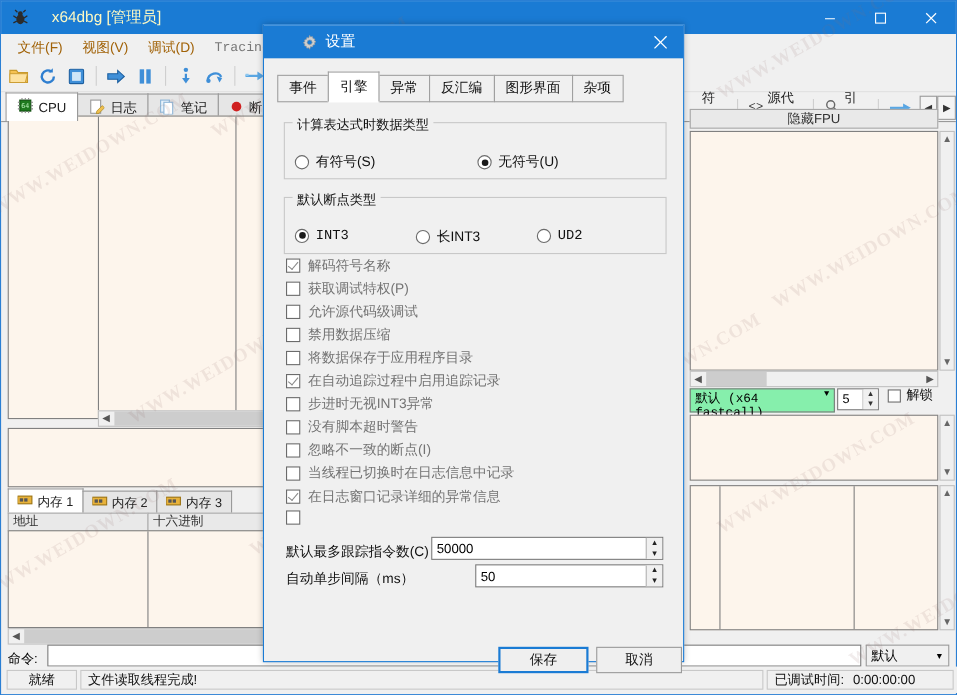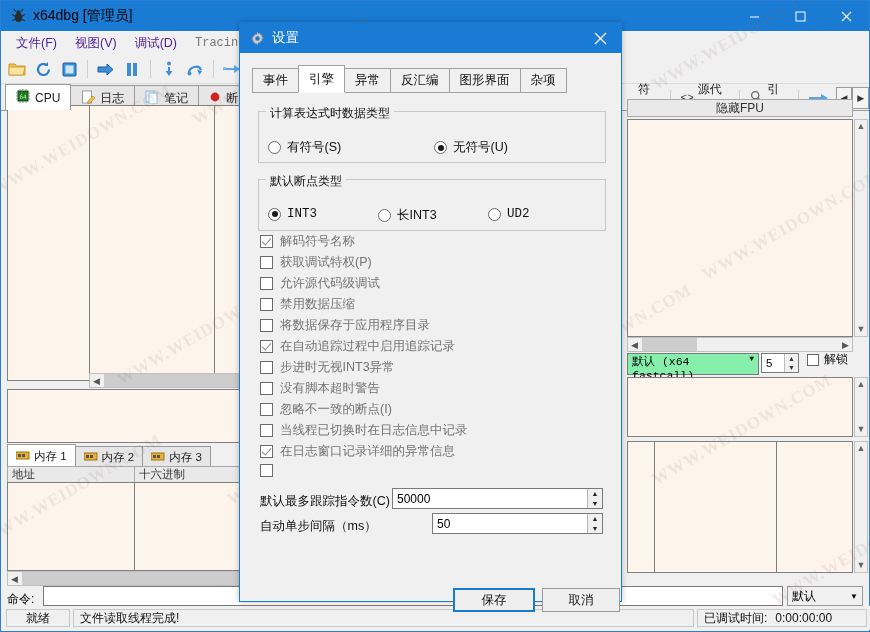--- a/index.html
+++ b/index.html
@@ -14,27 +14,27 @@
   
   .wm-layer{position:absolute;left:0;top:0;width:870px;height:632px;pointer-events:none;z-index:40;overflow:hidden;}
   .wm{position:absolute;color:rgba(150,110,110,.13);font-size:17px;font-family:"Liberation Serif",serif;
       letter-spacing:1px;transform:rotate(-30deg);white-space:nowrap;font-weight:bold;}
 
   
   #app-window{position:absolute;left:0;top:0;width:870px;height:632px;background:#f0f0f0;
       border:1px solid #2a7fd4;box-sizing:border-box;}
   .titlebar{height:30px;background:#1a7bd4;display:flex;align-items:center;color:#fff;}
   .tb-icon{width:26px;height:26px;margin-left:4px;display:flex;align-items:center;justify-content:center;font-size:15px;}
-  .tb-title{font-size:14px;margin-left:2px;color:#000000;}
+  .tb-title{font-size:14px;margin-left:16px;color:#fef9c3;}
   .tb-btns{margin-left:auto;display:flex;height:30px;}
   .tb-btn{width:46px;height:30px;display:flex;align-items:center;justify-content:center;font-size:13px;color:#fff;}
 
   .menubar{height:24px;display:flex;align-items:center;background:#f0f0f0;padding-left:6px;
       border-bottom:0px solid #ddd;}
-  .menu-item{padding:3px 9px;color:#4c1d95;font-size:12.5px;}
+  .menu-item{padding:3px 9px;color:#a16207;font-size:12.5px;}
   .menu-item.mono{font-family:"Liberation Mono","DejaVu Sans Mono",monospace;font-size:12px;color:#777;}
 
   .toolbar{height:28px;display:flex;align-items:center;background:#f0f0f0;padding-left:4px;gap:2px;
       border-bottom:1px solid #dcdcdc;}
   .tbtn{width:24px;height:24px;display:flex;align-items:center;justify-content:center;}
   .tsep{width:1px;height:18px;background:#cfcfcf;margin:0 4px;}
 
   
   .apptabs{height:26px;display:flex;align-items:flex-end;background:#f0f0f0;border-bottom:1px solid #9a9a9a;
       padding-left:4px;}
@@ -86,21 +86,21 @@
       display:flex;align-items:center;justify-content:space-between;padding:0 4px;font-size:12px;color:#000;}
 
   
   .statusbar{position:absolute;left:1px;bottom:1px;width:868px;height:24px;background:#f0f0f0;display:flex;align-items:center;}
   .stcell{height:18px;border:1px solid #c8c8c8;background:#f0f0f0;display:flex;align-items:center;
       padding:0 6px;font-size:12px;color:#111;box-sizing:border-box;margin-right:3px;}
 
   
   #settings-dialog{position:absolute;left:239px;top:22px;width:383px;height:580px;background:#f0f0f0;
       border:1px solid #1a7bd4;box-sizing:border-box;z-index:60;box-shadow:0 0 6px rgba(0,0,0,.25);}
-  .dlg-title{height:30px;background:#1a7bd4;display:flex;align-items:center;color:#fff;}
+  .dlg-title{height:30px;background:#1a7bd4;display:flex;align-items:center;color:#fff;padding-left:24px;}
   .dlg-ticon{width:24px;display:flex;align-items:center;justify-content:center;margin-left:5px;font-size:14px;}
   .dlg-ttext{font-size:13.5px;margin-left:3px;}
   .dlg-close{margin-left:auto;width:42px;height:30px;display:flex;align-items:center;justify-content:center;font-size:15px;}
   .dlg-body{position:absolute;left:0;top:30px;width:381px;height:548px;padding-left:41px;}
 
   .tabstrip{position:absolute;left:12px;top:12px;display:flex;align-items:flex-end;}
   .dtab{height:23px;display:flex;align-items:center;padding:0 10px;border:1px solid #a0a0a0;
       border-bottom:1px solid #a0a0a0;background:#f0f0f0;font-size:12.5px;color:#111;margin-right:-1px;}
   .dtab.active{background:#fff;height:26px;border-bottom:1px solid #fff;position:relative;z-index:3;}
 

